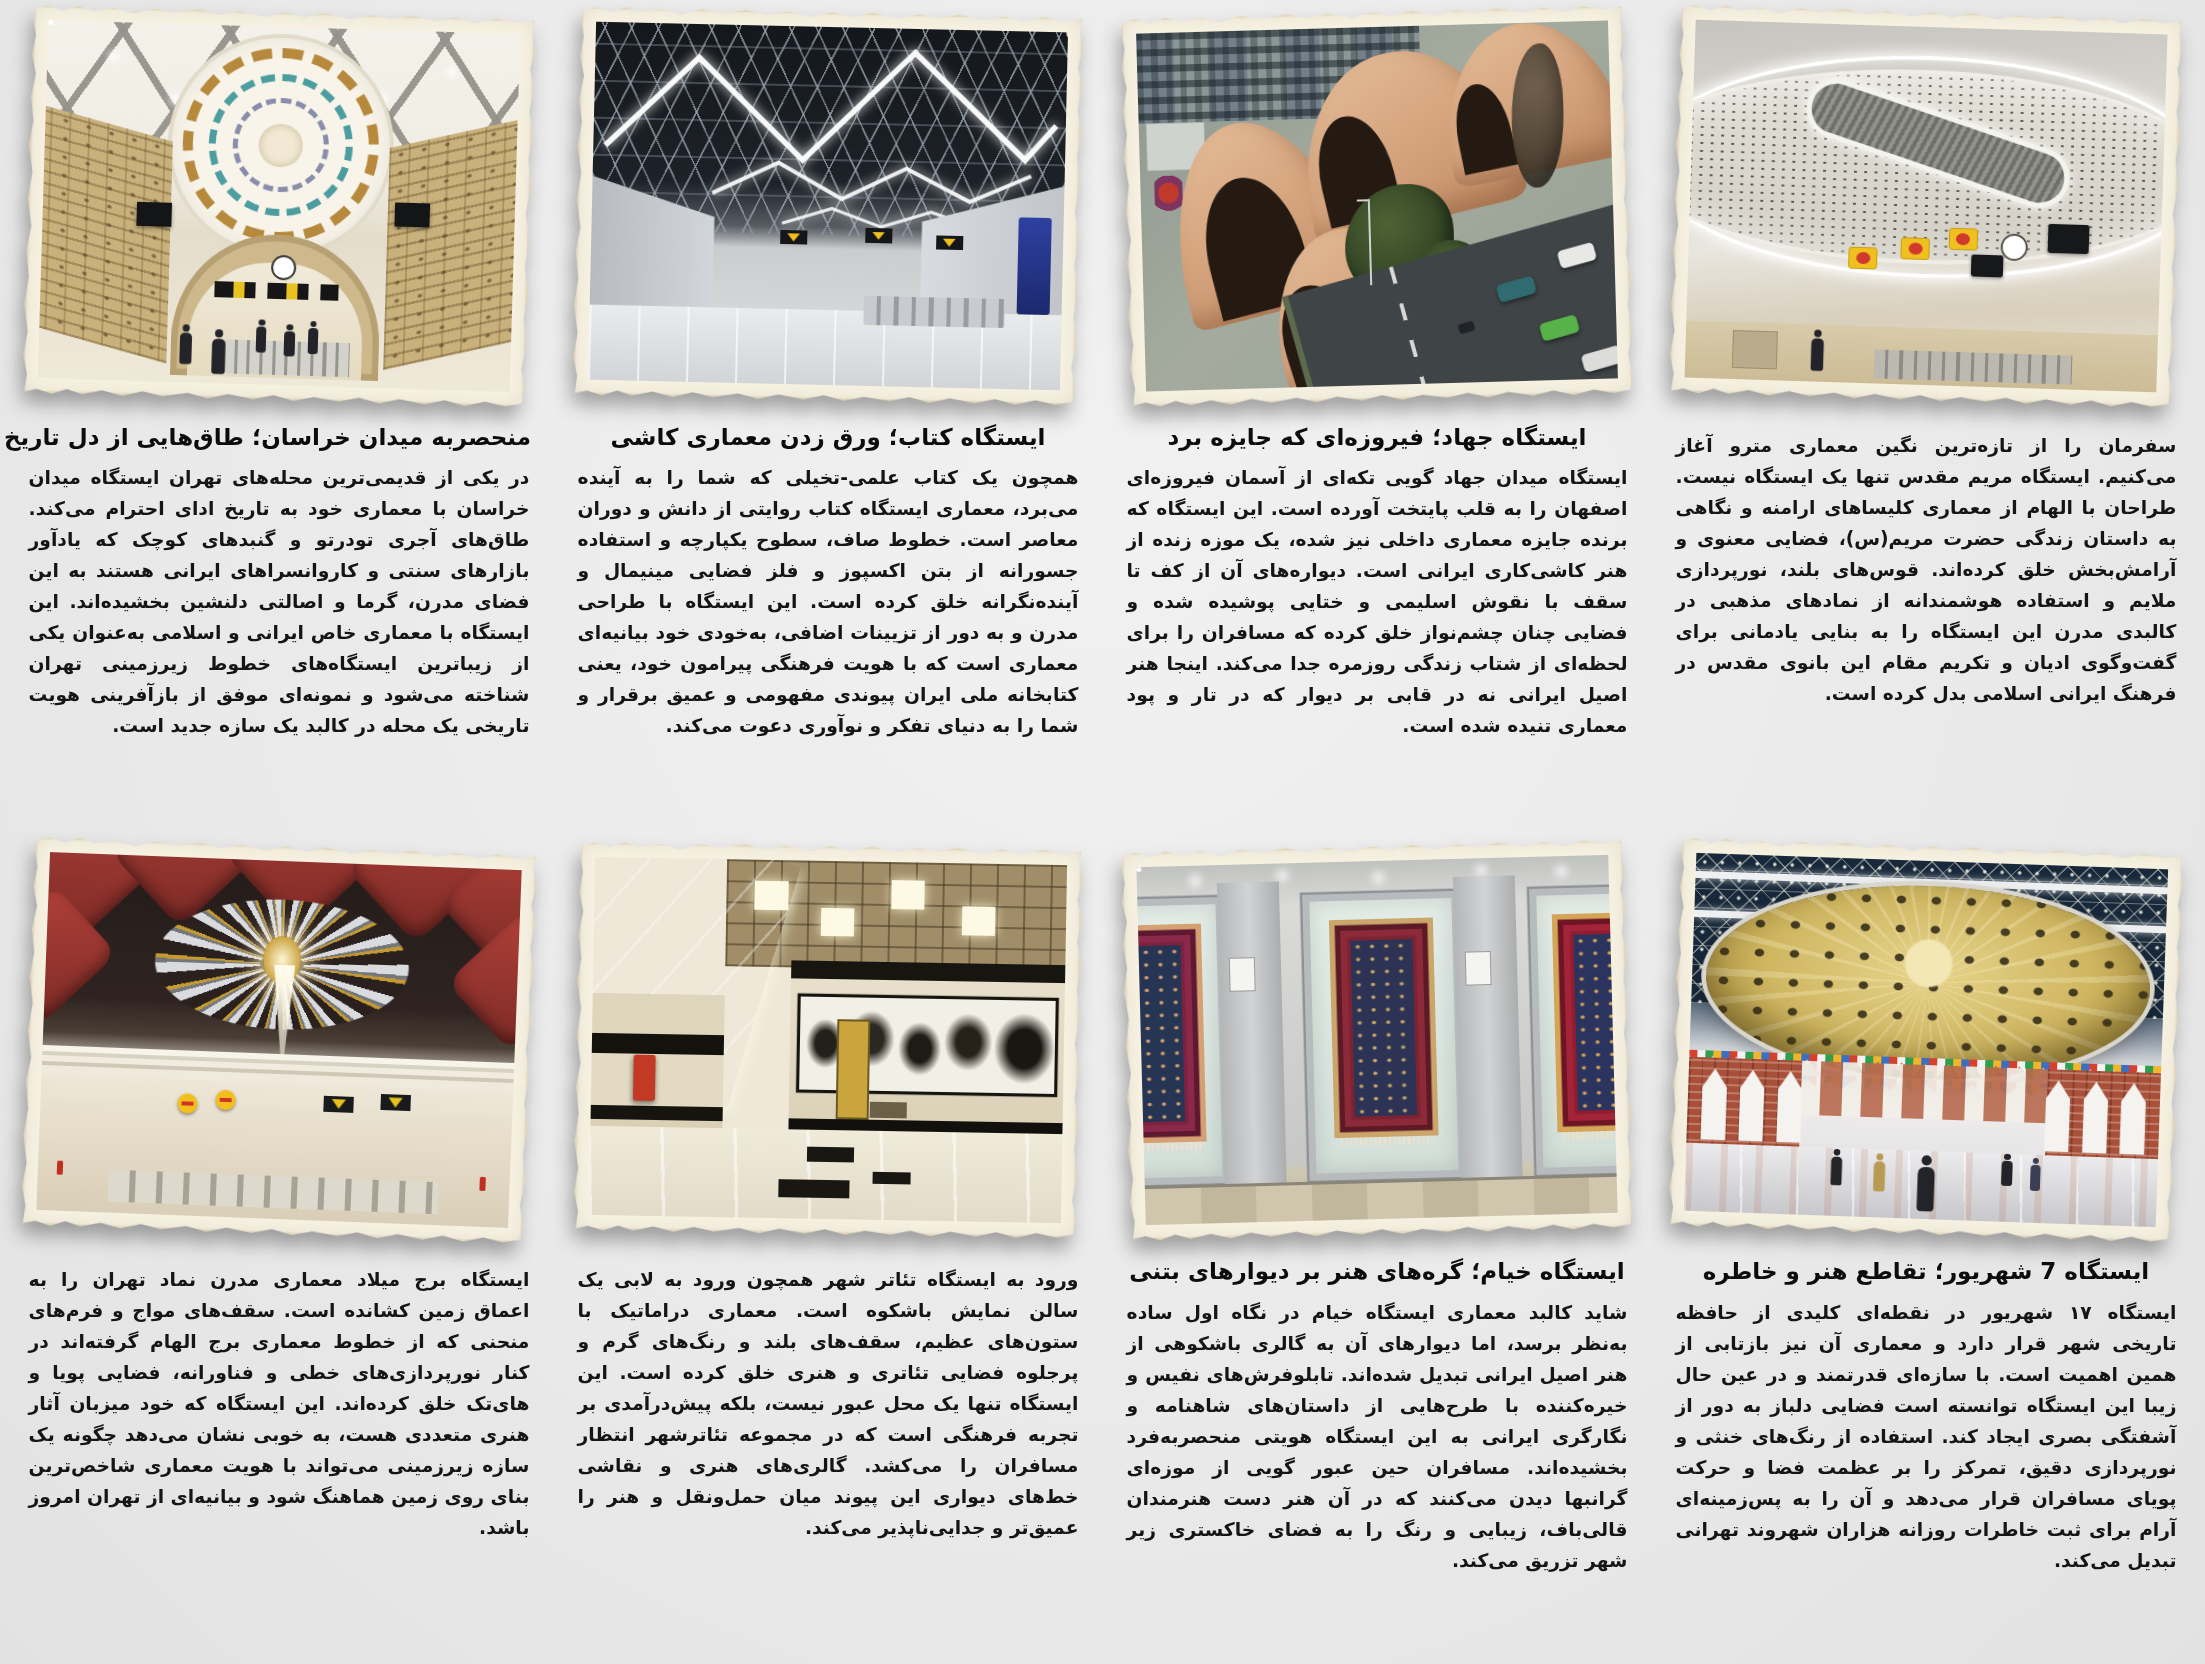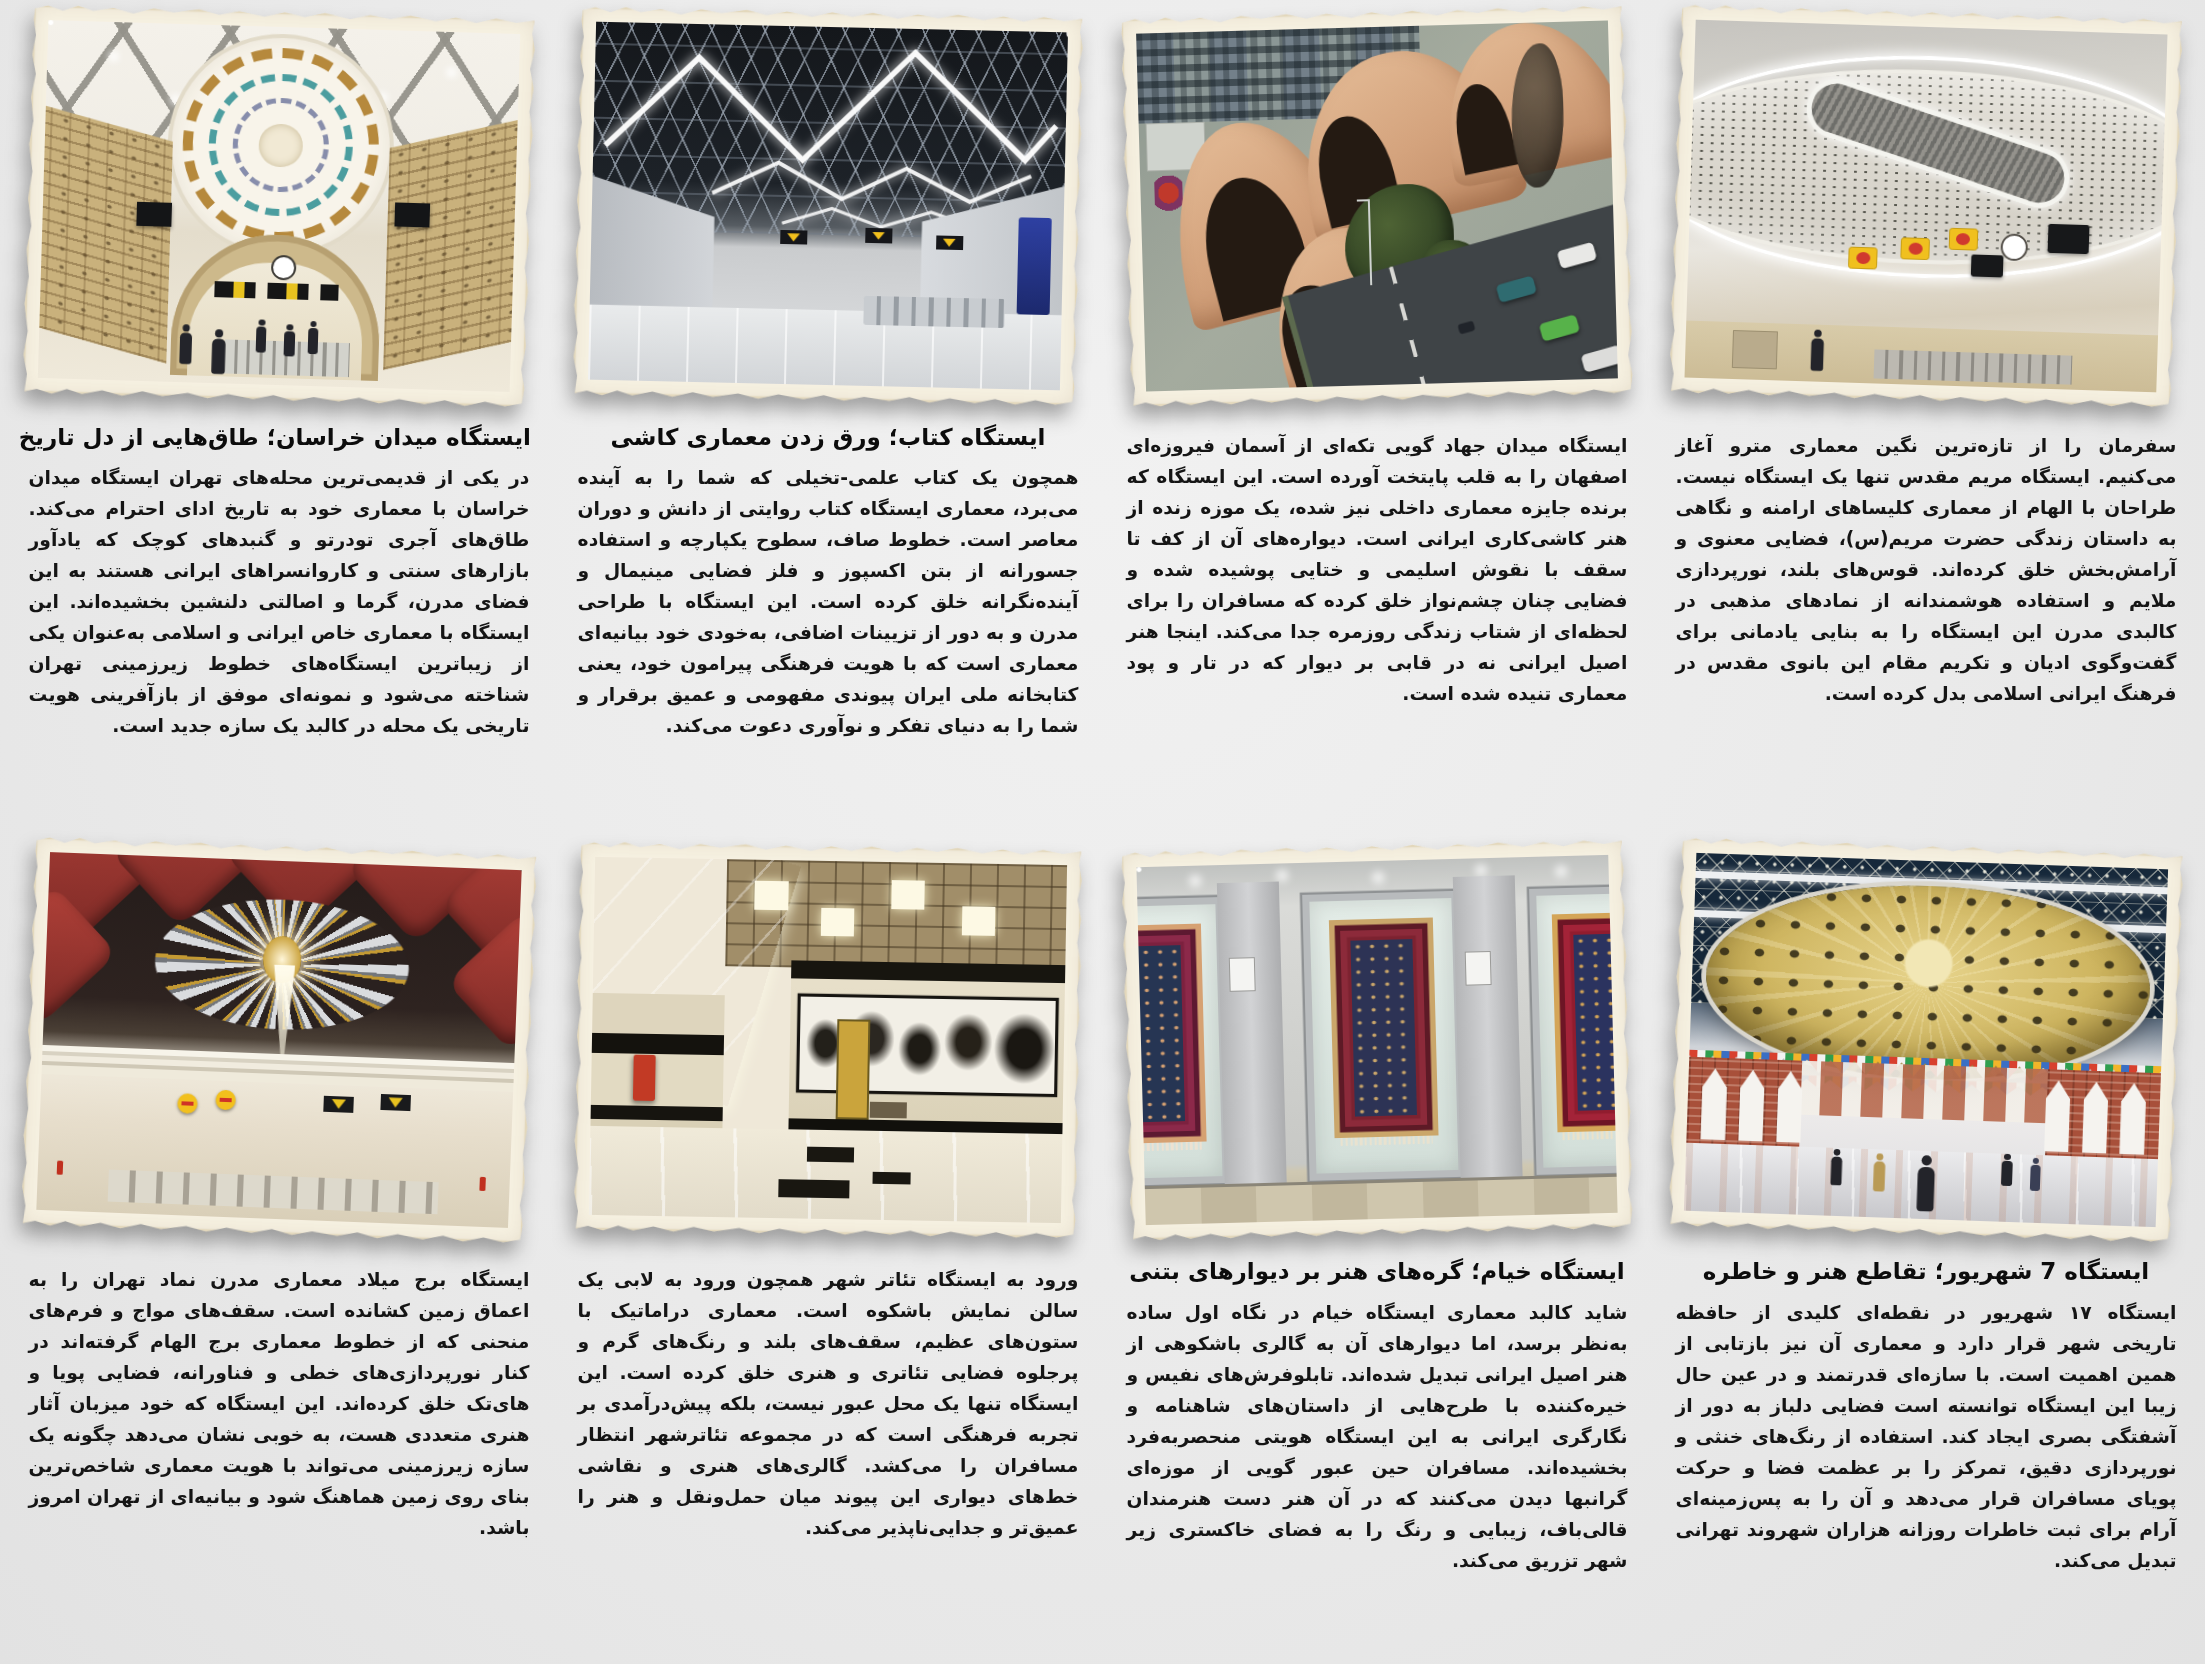--- a/index.html
+++ b/index.html
@@ -246,20 +246,21 @@
           <div class="j-road"></div>
           <div class="car c1"></div>
           <div class="car c2"></div>
           <div class="car c3"></div>
           <div class="car c4"></div>
           <div class="moto"></div>
           <div class="j-pole"></div>
         </div>
       </figure>
     </div>
+    <h2 class="headline">ایستگاه جهاد؛ فیروزه‌ای که جایزه برد</h2>
     <p class="body">ایستگاه میدان جهاد گویی تکه‌ای از آسمان فیروزه‌ای اصفهان را به قلب پایتخت آورده است. این ایستگاه که برنده جایزه معماری داخلی نیز شده، یک موزه زنده از هنر کاشی‌کاری ایرانی است. دیواره‌های آن از کف تا سقف با نقوش اسلیمی و ختایی پوشیده شده و فضایی چنان چشم‌نواز خلق کرده که مسافران را برای لحظه‌ای از شتاب زندگی روزمره جدا می‌کند. اینجا هنر اصیل ایرانی نه در قابی بر دیوار که در تار و پود معماری تنیده شده است.</p>
   </section>
 
   <section class="article">
     <div class="shot r3">
       <figure class="polaroid">
         <div class="pic pic-ketab">
           <div class="k-truss"></div>
           <svg class="k-led" viewBox="0 0 590 270" preserveAspectRatio="none">
             <polyline points="15,155 130,42 262,168 400,30 540,162 578,118" fill="none" stroke="#ffffff" stroke-width="7" opacity=".95"></polyline>
@@ -311,21 +312,21 @@
             <div class="kh-gates"></div>
           </div>
           <i class="pn" style="left:30%;bottom:6%;transform:scale(1.2);"></i>
           <i class="pn" style="left:37%;bottom:4%;transform:scale(1.35);"></i>
           <i class="pn" style="left:46%;bottom:9%;"></i>
           <i class="pn" style="left:52%;bottom:8%;"></i>
           <i class="pn" style="left:57%;bottom:9%;"></i>
         </div>
       </figure>
     </div>
-    <h2 class="headline">ایستگاه میدان خراسان؛ طاق‌هایی از دل تاریخ</h2>
+    <h2 class="headline">منحصربه میدان خراسان؛ طاق‌هایی از دل تاریخ</h2>
     <p class="body">در یکی از قدیمی‌ترین محله‌های تهران ایستگاه میدان خراسان با معماری خود به تاریخ ادای احترام می‌کند. طاق‌های آجری تودرتو و گنبدهای کوچک که یادآور بازارهای سنتی و کاروانسراهای ایرانی هستند به این فضای مدرن، گرما و اصالتی دلنشین بخشیده‌اند. این ایستگاه با معماری خاص ایرانی و اسلامی به‌عنوان یکی از زیباترین ایستگاه‌های خطوط زیرزمینی تهران شناخته می‌شود و نمونه‌ای موفق از بازآفرینی هویت تاریخی یک محله در کالبد یک سازه جدید است.</p>
   </section>
 
   <section class="article">
     <div class="shot r5">
       <figure class="polaroid">
         <div class="pic pic-shahrivar">
           <div class="s-lattice"></div>
           <div class="s-beam" style="top:5%;"></div>
           <div class="s-beam" style="top:16%;"></div>

